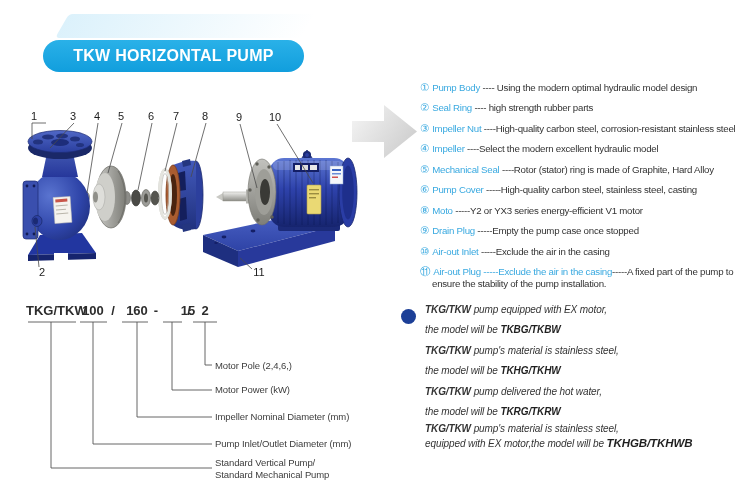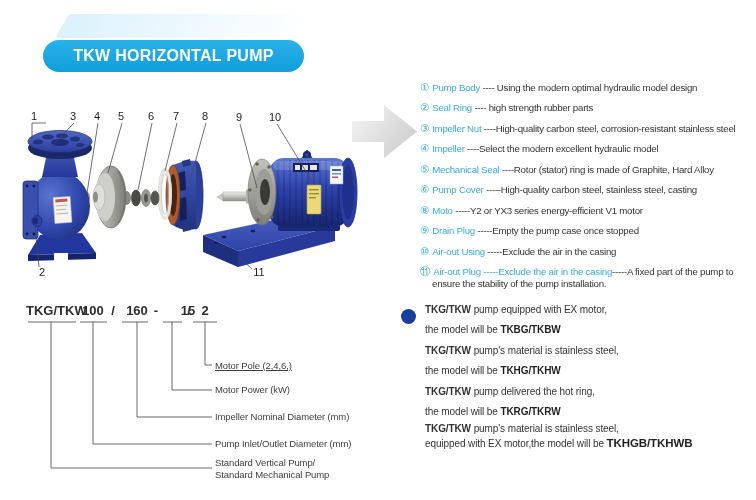--- a/index.html
+++ b/index.html
@@ -23,21 +23,21 @@
   .pl-name{color:#39a9e0;}
   .pl-desc{color:#333;}
 
   
   .mseg{position:absolute;top:303px;font-weight:bold;font-size:13px;color:#2d2d2d;text-align:center;}
   .mlines{position:absolute;left:20px;top:318px;}
   .mlabel{position:absolute;left:215px;font-size:9.5px;color:#3d3d3d;letter-spacing:-0.1px;line-height:12px;}
 
   
   .bullet{position:absolute;left:401px;top:309px;width:15px;height:15px;border-radius:50%;background:#1c3f97;}
-  .vgroup{position:absolute;left:425px;width:330px;font-size:10px;color:#333;letter-spacing:-0.1px;}
+  .vgroup{position:absolute;left:425px;width:330px;font-size:10px;color:#333;letter-spacing:-0.1px;font-style:italic;}
   .vline{line-height:20px;}
   .vgroup.tight .vline{line-height:14px;}
   .vhead{font-weight:600;}
   .vcode{font-weight:bold;color:#1f1f1f;}
   .vcode.big{font-size:11.5px;}
 
   
   .diagram{position:absolute;left:10px;top:95px;}
   .dnum{font-size:11px;fill:#1c1c1c;}
 </style>
@@ -261,21 +261,21 @@
 
   <div class="parts-list">
     <div class="pl-item"><span class="pl-num">①</span><span class="pl-name">Pump Body</span><span class="pl-desc"> ---- Using the modern optimal hydraulic model design</span></div>
     <div class="pl-item"><span class="pl-num">②</span><span class="pl-name">Seal Ring</span><span class="pl-desc"> ---- high strength rubber parts</span></div>
     <div class="pl-item"><span class="pl-num">③</span><span class="pl-name">Impeller Nut</span><span class="pl-desc"> ----High-quality carbon steel, corrosion-resistant stainless steel</span></div>
     <div class="pl-item"><span class="pl-num">④</span><span class="pl-name">Impeller</span><span class="pl-desc"> ----Select the modern excellent hydraulic model</span></div>
     <div class="pl-item"><span class="pl-num">⑤</span><span class="pl-name">Mechanical Seal</span><span class="pl-desc"> ----Rotor (stator) ring is made of Graphite, Hard Alloy</span></div>
     <div class="pl-item"><span class="pl-num">⑥</span><span class="pl-name">Pump Cover</span><span class="pl-desc"> -----High-quality carbon steel, stainless steel, casting</span></div>
     <div class="pl-item"><span class="pl-num">⑧</span><span class="pl-name">Moto</span><span class="pl-desc"> -----Y2 or YX3 series energy-efficient V1 motor</span></div>
     <div class="pl-item"><span class="pl-num">⑨</span><span class="pl-name">Drain Plug</span><span class="pl-desc"> -----Empty the pump case once stopped</span></div>
-    <div class="pl-item"><span class="pl-num">⑩</span><span class="pl-name">Air-out Using</span><span class="pl-desc"> -----Exclude the air in the casing</span></div>
+    <div class="pl-item"><span class="pl-num">⑩</span><span class="pl-name">Air-out Inlet</span><span class="pl-desc"> -----Exclude the air in the casing</span></div>
     <div class="pl-item"><span class="pl-num">⑪</span><span class="pl-name">Air-out Plug -----Exclude the air in the casing</span><span class="pl-desc">-----A fixed part of the pump to ensure the stability of the pump installation.</span></div>
   </div>
 
   <span class="mseg" style="left:26px;width:50px;">TKG/TKW</span>
   <span class="mseg" style="left:78px;width:30px;">100</span>
   <span class="mseg" style="left:108px;width:10px;">/</span>
   <span class="mseg" style="left:122px;width:30px;">160</span>
   <span class="mseg" style="left:152px;width:8px;">-</span>
   <span class="mseg" style="left:160px;width:24px;margin-left:16px;">15</span>
   <span class="mseg" style="left:184px;width:10px;">/</span>
@@ -284,39 +284,39 @@
   <svg class="mlines" width="330" height="165" viewBox="0 0 330 165">
     <g stroke="#555" stroke-width="0.9" fill="none">
       <path d="M8,4 H56 M31,4 V150 M31,150 H192"></path>
       <path d="M60,4 H87 M73,4 V126 M73,126 H192"></path>
       <path d="M102,4 H128 M117,4 V99 M117,99 H192"></path>
       <path d="M143,4 H162 M152,4 V72 M152,72 H192"></path>
       <path d="M173,4 H197 M185,4 V47 M185,47 H192"></path>
     </g>
   </svg>
 
-  <div class="mlabel" style="top:360px;text-decoration:underline;">Motor Pole (2,4,6,)</div>
+  <div class="mlabel" style="top:360px;">Motor Pole (2,4,6,)</div>
   <div class="mlabel" style="top:384px;">Motor Power  (kW)</div>
   <div class="mlabel" style="top:438px;">Pump Inlet/Outlet Diameter (mm)</div>
   <div class="mlabel" style="top:411px;">Impeller Nominal Diameter (mm)</div>
   <div class="mlabel" style="top:457px;">Standard Vertical Pump/</div>
   <div class="mlabel" style="top:469px;">Standard  Mechanical Pump</div>
 
   <div class="bullet"></div>
 
   <div class="vgroup" style="top:300px;">
     <div class="vline"><span class="vhead">TKG/TKW</span><span> pump equipped with EX motor,</span></div>
     <div class="vline"><span>the model will be </span><span class="vcode">TKBG/TKBW</span></div>
   </div>
   <div class="vgroup" style="top:341px;">
     <div class="vline"><span class="vhead">TKG/TKW</span><span> pump's material is stainless steel,</span></div>
     <div class="vline"><span>the model will be </span><span class="vcode">TKHG/TKHW</span></div>
   </div>
   <div class="vgroup" style="top:382px;">
-    <div class="vline"><span class="vhead">TKG/TKW</span><span> pump delivered the hot ring,</span></div>
+    <div class="vline"><span class="vhead">TKG/TKW</span><span> pump delivered the hot water,</span></div>
     <div class="vline"><span>the model will be </span><span class="vcode">TKRG/TKRW</span></div>
   </div>
   <div class="vgroup tight" style="top:422px;">
     <div class="vline"><span class="vhead">TKG/TKW</span><span> pump's material is stainless steel,</span></div>
     <div class="vline"><span>equipped with EX motor,the model will be </span><span class="vcode big">TKHGB/TKHWB</span></div>
   </div>
 
 </div>
 
 </body></html>

